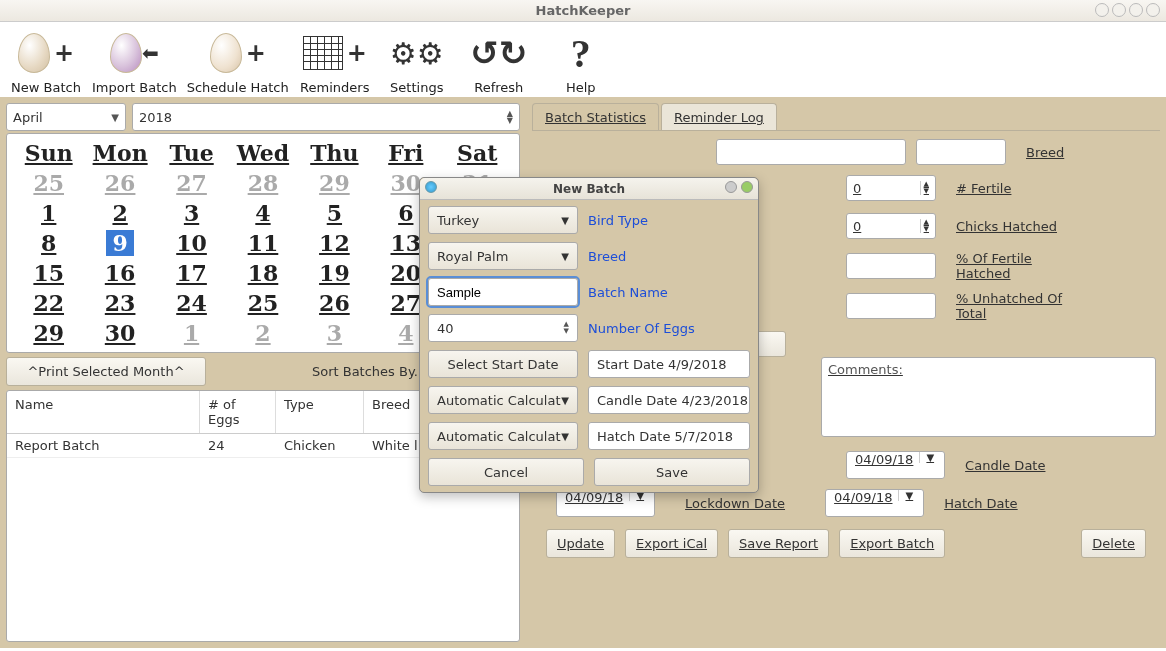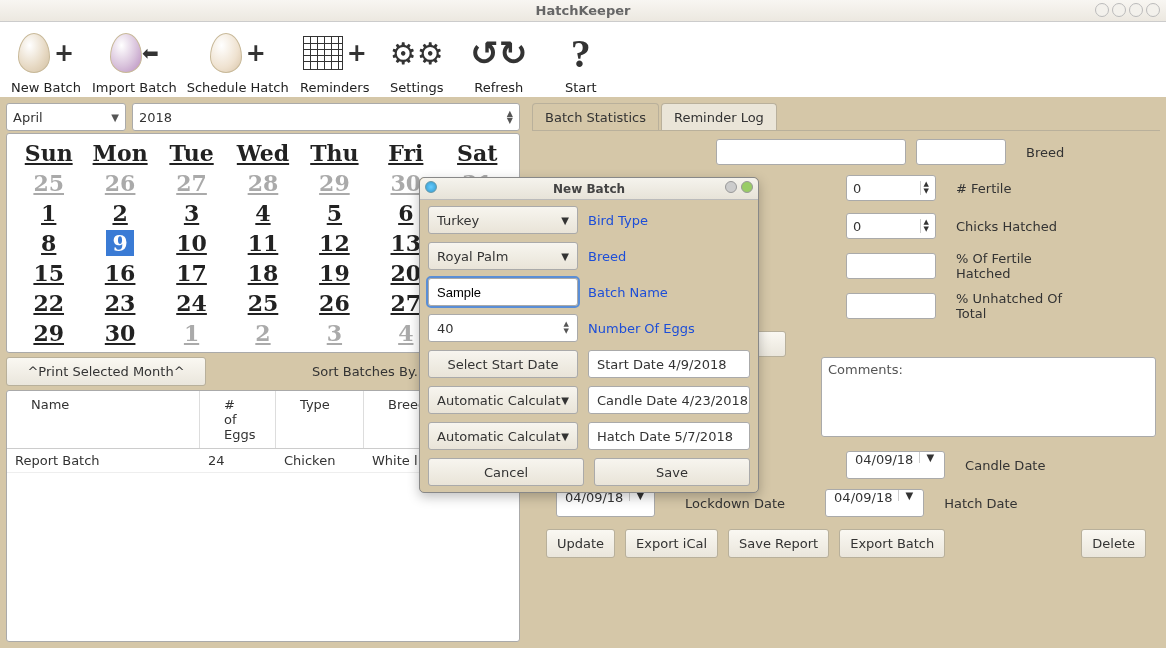--- a/index.html
+++ b/index.html
@@ -24,21 +24,21 @@
   .icon-cal { width:40px; height:34px; border:1px solid #333; background:#fff; position:relative; }
   .icon-cal::before { content:""; position:absolute; top:6px; left:0; right:0; height:1px; background:#333; box-shadow:0 6px 0 #333, 0 12px 0 #333, 0 18px 0 #333; }
   .icon-cal::after { content:""; position:absolute; left:6px; top:0; bottom:0; width:1px; background:#333; box-shadow:7px 0 0 #333, 14px 0 0 #333, 21px 0 0 #333, 28px 0 0 #333; }
   .icon-cog { font-size:30px; color:#333; }
   .icon-refresh { font-size:34px; font-weight:bold; color:#333; }
   .icon-help { font-size:40px; font-weight:bold; color:#333; font-family: serif; }
 
   
   .main { display:flex; height: calc(651px - 22px - 78px); }
   .left-pane { width: 580px; background:#d5c7a8; padding:6px; display:flex; flex-direction:column; gap:2px; }
-  .right-pane { flex:1; background:#d5c7a8; padding:0 6px 6px 6px; display:flex; flex-direction:column; }
+  .right-pane { flex:1; background:#d5c7a8; padding:0 6px 6px 6px; display:flex; flex-direction:column;text-decoration:underline; }
 
   
   .date-row { display:flex; gap:6px; }
   .combo { background:#fff; border:1px solid #aaa; border-radius:3px; height:28px; display:flex; align-items:center; padding:0 6px; position:relative; }
   .combo .arrow { margin-left:auto; font-size:10px; color:#555; }
   .spinner-arrows { display:flex; flex-direction:column; font-size:8px; line-height:7px; color:#555; margin-left:auto; }
 
   
   .calendar { background:#fff; border:1px solid #aaa; border-radius:3px; padding:4px 6px; }
   .cal-row { display:flex; }
@@ -49,21 +49,21 @@
   .cal-cell .sel-inner { background:#3a7bd5; color:#fff; padding:0 6px; }
 
   .button { background:linear-gradient(#faf8f2,#eae6dc); border:1px solid #b8b09b; border-radius:3px; padding:6px 10px; cursor:pointer; text-align:center; color:#333; }
 
   .sort-row { display:flex; align-items:center; gap:8px; margin:2px 0; }
   .sort-label { flex:1; text-align:center; color:#333; }
 
   
   .batch-table { background:#fff; border:1px solid #aaa; border-radius:3px; flex:1; overflow:hidden; }
   .bt-head { display:flex; border-bottom:1px solid #ccc; }
-  .bt-head div { padding:6px 24px; border-right:1px solid #ddd; font-size:13px; color:#333; }
+  .bt-head div { padding:6px 8px; border-right:1px solid #ddd; font-size:13px; color:#333; }
   .bt-row { display:flex; border-bottom:1px solid #eee; }
   .bt-row div { padding:4px 8px; font-size:13px; }
   .col-name { width:193px; }
   .col-eggs { width:76px; }
   .col-type { width:88px; }
   .col-breed { flex:1; }
 
   
   .tabs { display:flex; margin-top:6px; }
   .tab { padding:6px 12px; border:1px solid #b9b09b; border-bottom:none; border-top-left-radius:4px; border-top-right-radius:4px; background:#eae5d8; margin-right:2px; cursor:pointer; }
@@ -155,21 +155,21 @@
   <div class="tool-btn">
     <div class="icon-box">
         <span class="icon-refresh">↺↻</span>
       </div>
     <div class="label">Refresh</div>
   </div>
   <div class="tool-btn">
     <div class="icon-box">
         <span class="icon-help">?</span>
       </div>
-    <div class="label">Start</div>
+    <div class="label">Help</div>
   </div>
 </div>
 
 <div class="main">
 
   <div class="left-pane">
     <div class="date-row">
       <div class="combo" style="width:120px">
         <span>April</span>
         <span class="arrow">▼</span>

